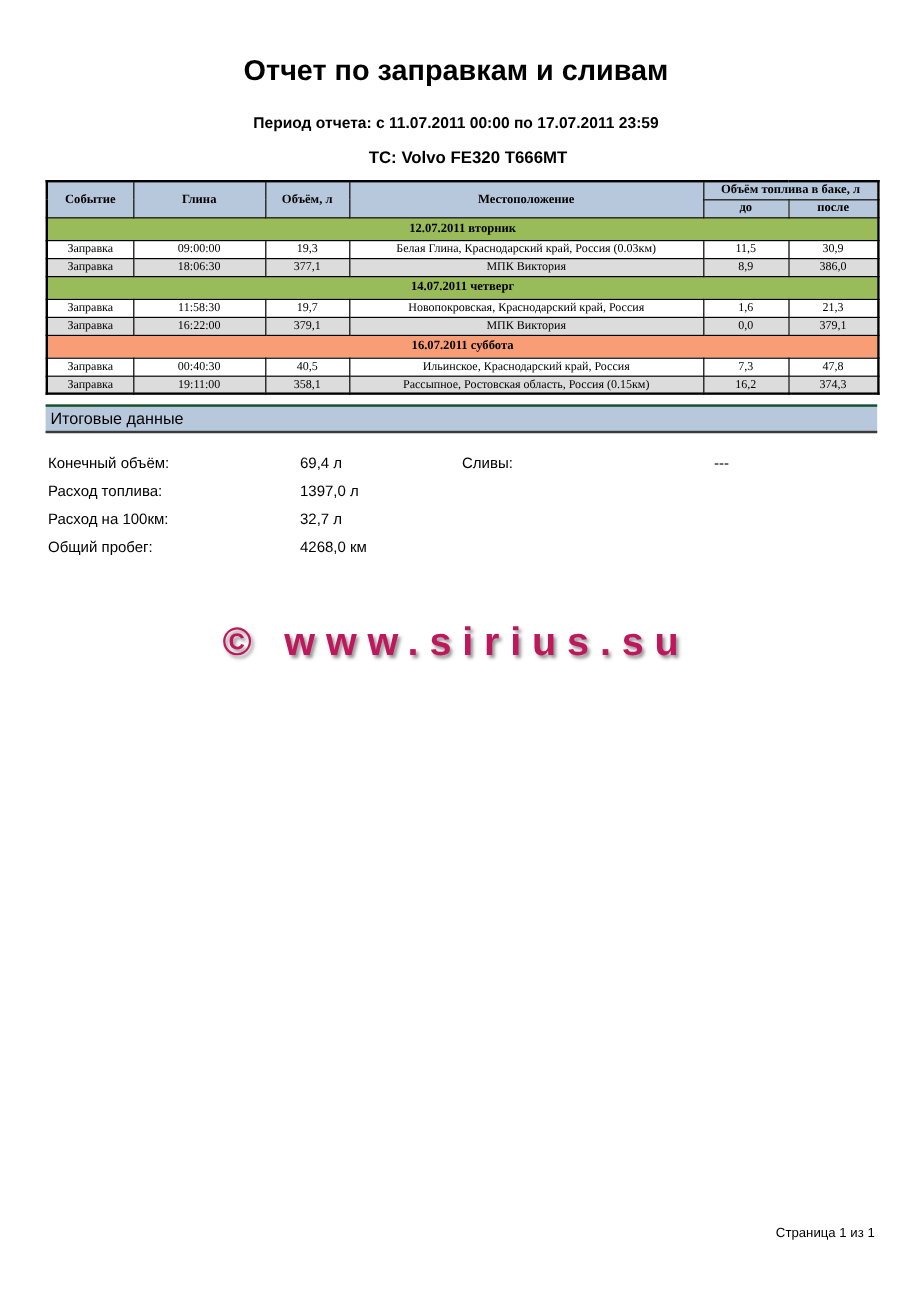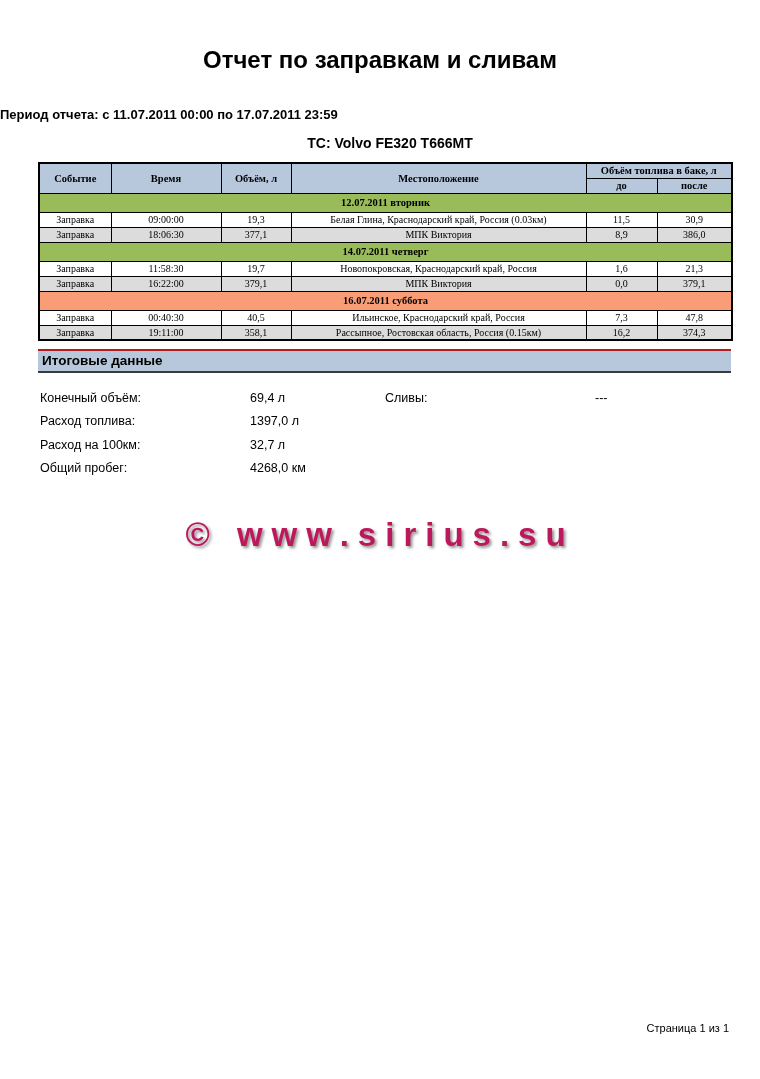--- a/index.html
+++ b/index.html
@@ -11,22 +11,22 @@
     color: #000;
     overflow: hidden;
   }
   .page-title {
     padding-top: 46px;
     text-align: center;
     font-size: 24px;
     font-weight: bold;
   }
   .report-period {
-    margin-top: 33px;
-    text-align: left;
+    margin-top: 21px;
+    text-align: center;
     font-size: 13px;
     font-weight: bold;
   }
   .vehicle-title {
     margin-top: 13px;
     text-align: center;
     font-size: 14px;
     font-weight: bold;
     margin-left: 20px;
   }
@@ -60,23 +60,23 @@
     font-size: 10.5px;
     border-top-width: 1.5px;
     border-bottom-width: 1.5px;
   }
   tr.band.green td { background: #9abb59; }
   tr.band.salmon td { background: #f99d77; }
   .totals-header {
     width: 693px;
     margin: 8px 0 0 38px;
     background: #b8c8dc;
-    border-top: 2px solid #b91c1c;
+    border-top: 2px solid #14532d;
     border-bottom: 2px solid #3a3a3a;
-    font-weight: bold;
+    font-weight: normal;
     font-size: 13.5px;
     padding: 2px 4px 3px 4px;
   }
   .summary {
     margin: 13px 0 0 40px;
     font-size: 12.5px;
   }
   .srow { display: flex; height: 23.5px; align-items: center; }
   .slabel  { width: 210px; }
   .svalue  { width: 135px; }
@@ -115,21 +115,21 @@
     <col style="width:72px">
       <col style="width:110px">
       <col style="width:70px">
     <col style="width:295px">
       <col style="width:71px">
       <col style="width:75px">
   </colgroup>
   <thead>
     <tr>
       <th rowspan="2">Событие</th>
-      <th rowspan="2">Время</th>
+      <th rowspan="2">Глина</th>
       <th rowspan="2">Объём, л</th>
       <th rowspan="2">Местоположение</th>
       <th colspan="2">Объём топлива в баке, л</th>
     </tr>
     <tr>
       <th>до</th>
       <th>после</th>
     </tr>
   </thead>
   <tbody>

